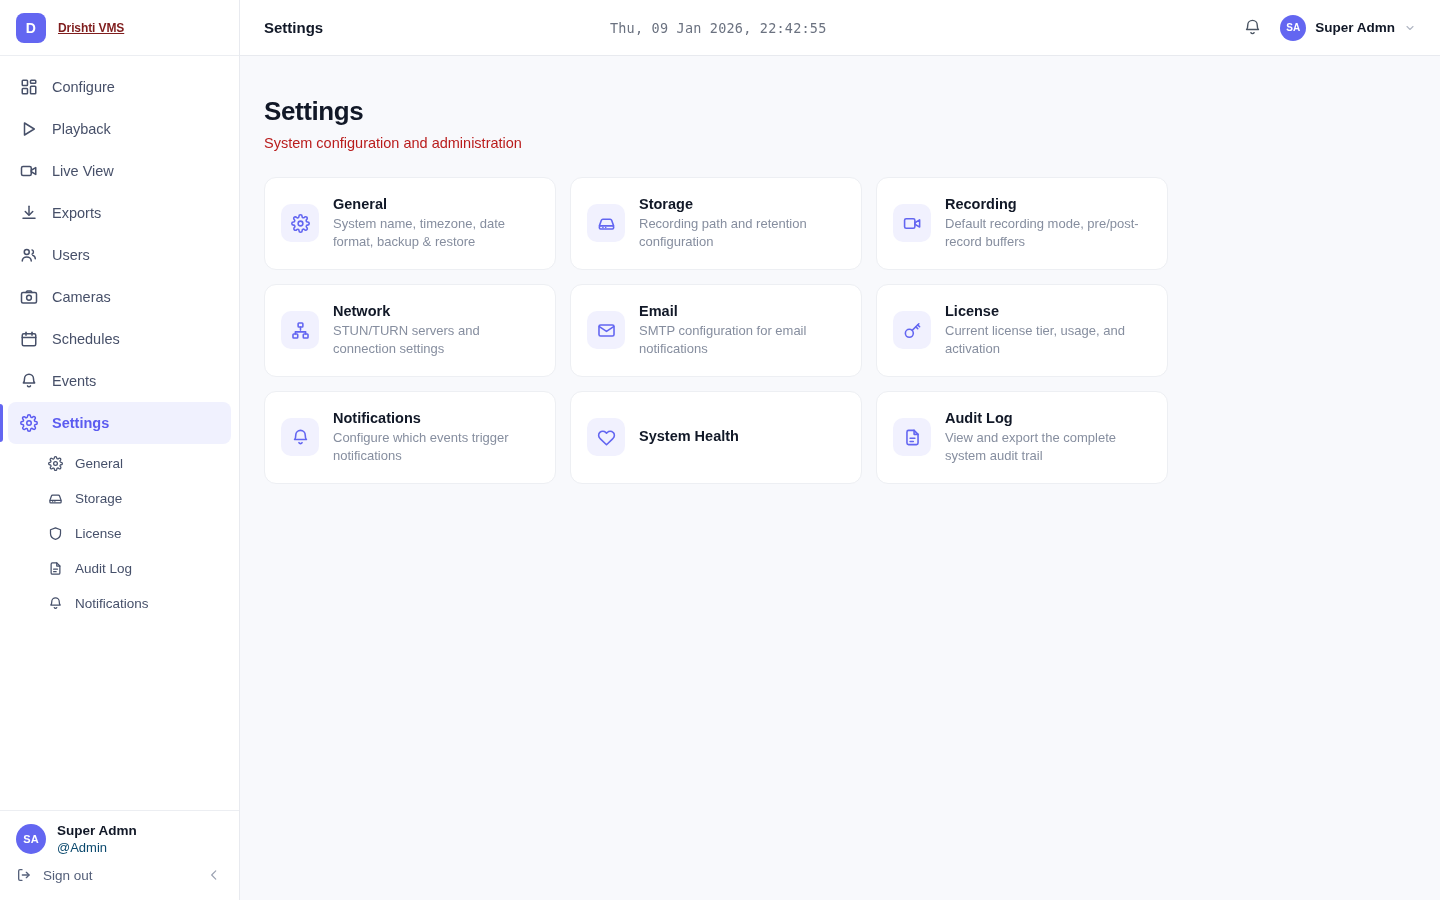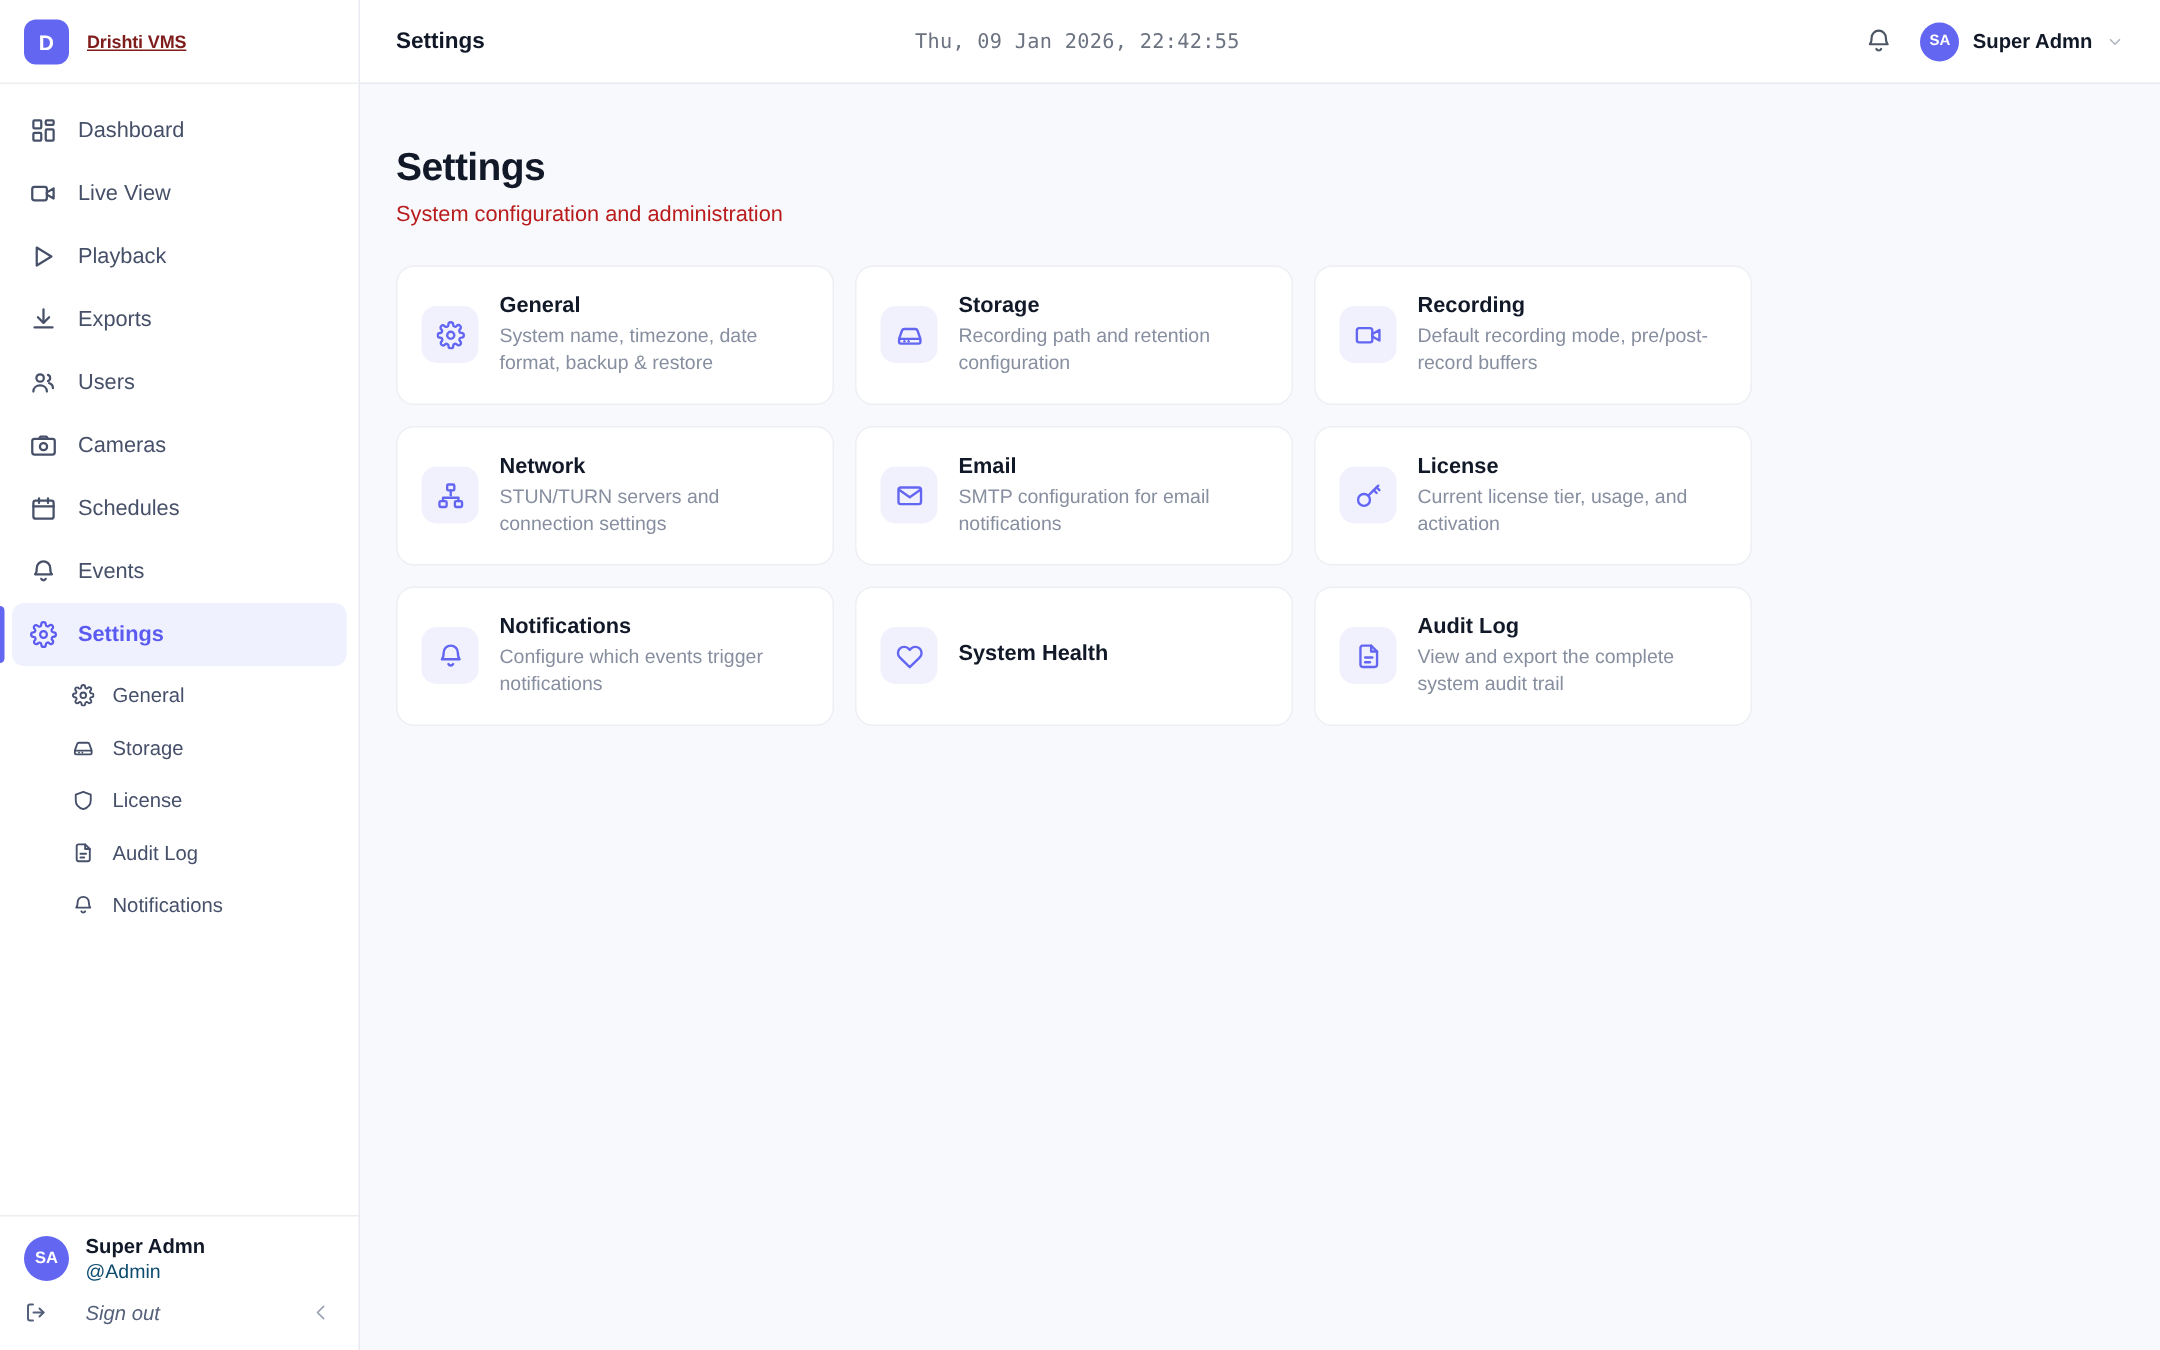--- a/index.html
+++ b/index.html
@@ -147,25 +147,24 @@
 
   .side-actions {
     display: flex;
     align-items: center;
     justify-content: space-between;
     padding: 0 16px 16px 16px;
   }
   .signout {
     display: flex;
     align-items: center;
-    gap: 25px;
+    gap: 11px;
     font-size: 13.5px;
     color: #55607a;
     cursor: pointer;
-    font-style: italic;
   }
   .signout .ico { width: 16px; height: 16px; }
   .signout .ico svg { display: block; width: 16px; height: 16px; }
   .collapse-btn {
     color: #9aa1b1;
     cursor: pointer;
     display: flex;
     align-items: center;
     padding: 2px;
   }
@@ -313,40 +312,40 @@
 
       <div class="nav-item">
         <span class="ico">
           <svg viewBox="0 0 24 24" fill="none" stroke="currentColor" stroke-width="2" stroke-linecap="round" stroke-linejoin="round">
             <rect x="3" y="3" width="7" height="7" rx="1"></rect>
               <rect x="14" y="3" width="7" height="4" rx="1"></rect>
             <rect x="14" y="11" width="7" height="10" rx="1"></rect>
               <rect x="3" y="14" width="7" height="7" rx="1"></rect>
           </svg>
         </span>
-        <span>Dashboard</span>
+        <span>Configure</span>
+      </div>
+
+      <div class="nav-item">
+        <span class="ico">
+          <svg viewBox="0 0 24 24" fill="none" stroke="currentColor" stroke-width="2" stroke-linecap="round" stroke-linejoin="round">
+            <path d="M6 4l13 8-13 8z"></path>
+          </svg>
+        </span>
+        <span>Playback</span>
       </div>
 
       <div class="nav-item">
         <span class="ico">
           <svg viewBox="0 0 24 24" fill="none" stroke="currentColor" stroke-width="2" stroke-linecap="round" stroke-linejoin="round">
             <rect x="2" y="6" width="13" height="12" rx="2"></rect>
               <path d="M15 11l6-3.5v9L15 13z"></path>
           </svg>
         </span>
         <span>Live View</span>
-      </div>
-
-      <div class="nav-item">
-        <span class="ico">
-          <svg viewBox="0 0 24 24" fill="none" stroke="currentColor" stroke-width="2" stroke-linecap="round" stroke-linejoin="round">
-            <path d="M6 4l13 8-13 8z"></path>
-          </svg>
-        </span>
-        <span>Playback</span>
       </div>
 
       <div class="nav-item">
         <span class="ico">
           <svg viewBox="0 0 24 24" fill="none" stroke="currentColor" stroke-width="2" stroke-linecap="round" stroke-linejoin="round">
             <path d="M12 3v11"></path>
               <path d="M7 10l5 5 5-5"></path>
               <path d="M4 19h16"></path>
           </svg>
         </span>

